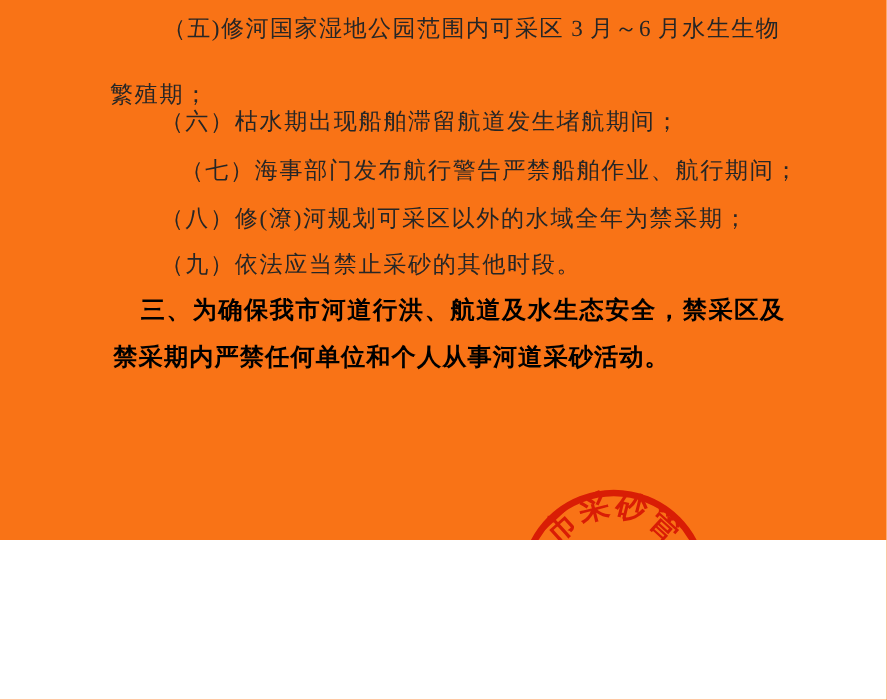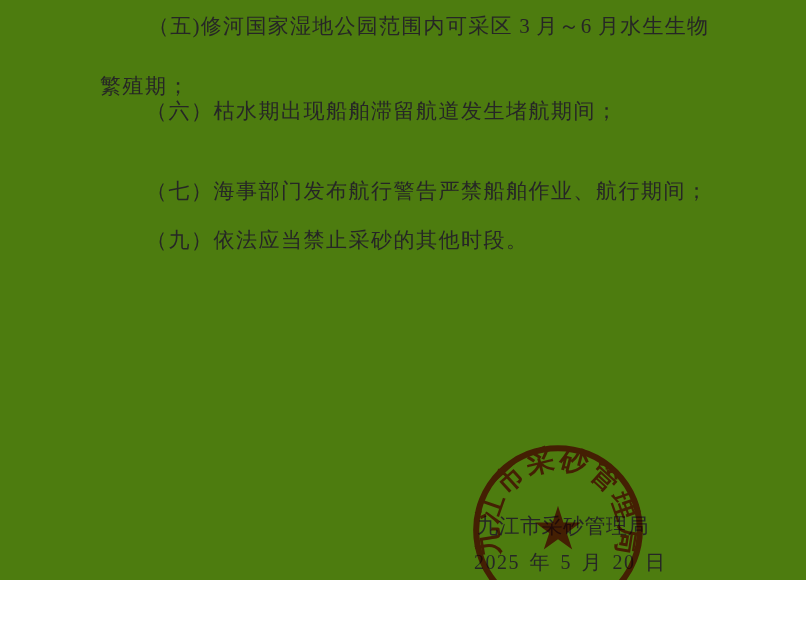--- a/index.html
+++ b/index.html
@@ -1,20 +1,20 @@
 <!DOCTYPE html>
 <html><head>
 <meta charset="utf-8">
 <style>
   html, body { margin: 0; padding: 0; }
   .page {
     position: relative;
     width: 806px;
-    height: 580px;
-    background: #4d7c0f;
+    height: 491px;
+    background: #f97316;
     overflow: hidden;
     font-family: "Liberation Serif", "DejaVu Serif", serif;
   }
   .doc-line {
     position: absolute;
     font-size: 21px;
     line-height: 28px;
     color: #262626;
     letter-spacing: 1.5px;
     white-space: nowrap;
@@ -78,23 +78,26 @@
   }
 </style>
 </head>
 <body>
 
 <div class="page">
 
   <div class="doc-line justified" style="left:148px; top:12px; width:560px;">（五)修河国家湿地公园范围内可采区 3 月～6 月水生生物</div>
   <div class="doc-line" style="left:100px; top:72px;">繁殖期；</div>
   <div class="doc-line" style="left:146px; top:99px;font-family:Liberation Mono, monospace;">（六）枯水期出现船舶滞留航道发生堵航期间；</div>
-  <div class="doc-line" style="left:146px; top:141px;margin-top:36px;">（七）海事部门发布航行警告严禁船舶作业、航行期间；</div>
+  <div class="doc-line" style="left:164px; top:141px;">（七）海事部门发布航行警告严禁船舶作业、航行期间；</div>
+  <div class="doc-line" style="left:146px; top:184px;">（八）修(潦)河规划可采区以外的水域全年为禁采期；</div>
   <div class="doc-line" style="left:146px; top:226px;text-align:center;">（九）依法应当禁止采砂的其他时段。</div>
 
+  <div class="emphasis-line justified" style="left:128px; top:267px; width:585px;">三、为确保我市河道行洪、航道及水生态安全，禁采区及</div>
+  <div class="emphasis-line" style="left:103px; top:310px;">禁采期内严禁任何单位和个人从事河道采砂活动。</div>
 
   <div class="sig-org">九江市采砂管理局</div>
   <div class="sig-date">2025 年 5 月 20 日</div>
 
   <svg class="official-seal" viewBox="0 0 200 200" aria-hidden="true">
     <defs>
       <path id="sealArcPath" d="M 41.2,130 A 66,66 0 1 1 158.8,130" fill="none"></path>
     </defs>
     <circle cx="100" cy="100" r="88" fill="none" stroke="#dd3123" stroke-width="6.5"></circle>
     <path d="M100,74 L105.8,92 L124.7,92 L109.4,103.1 L115.3,121 L100,109.9 L84.7,121 L90.6,103.1 L75.3,92 L94.2,92 Z" fill="#dd3123"></path>

